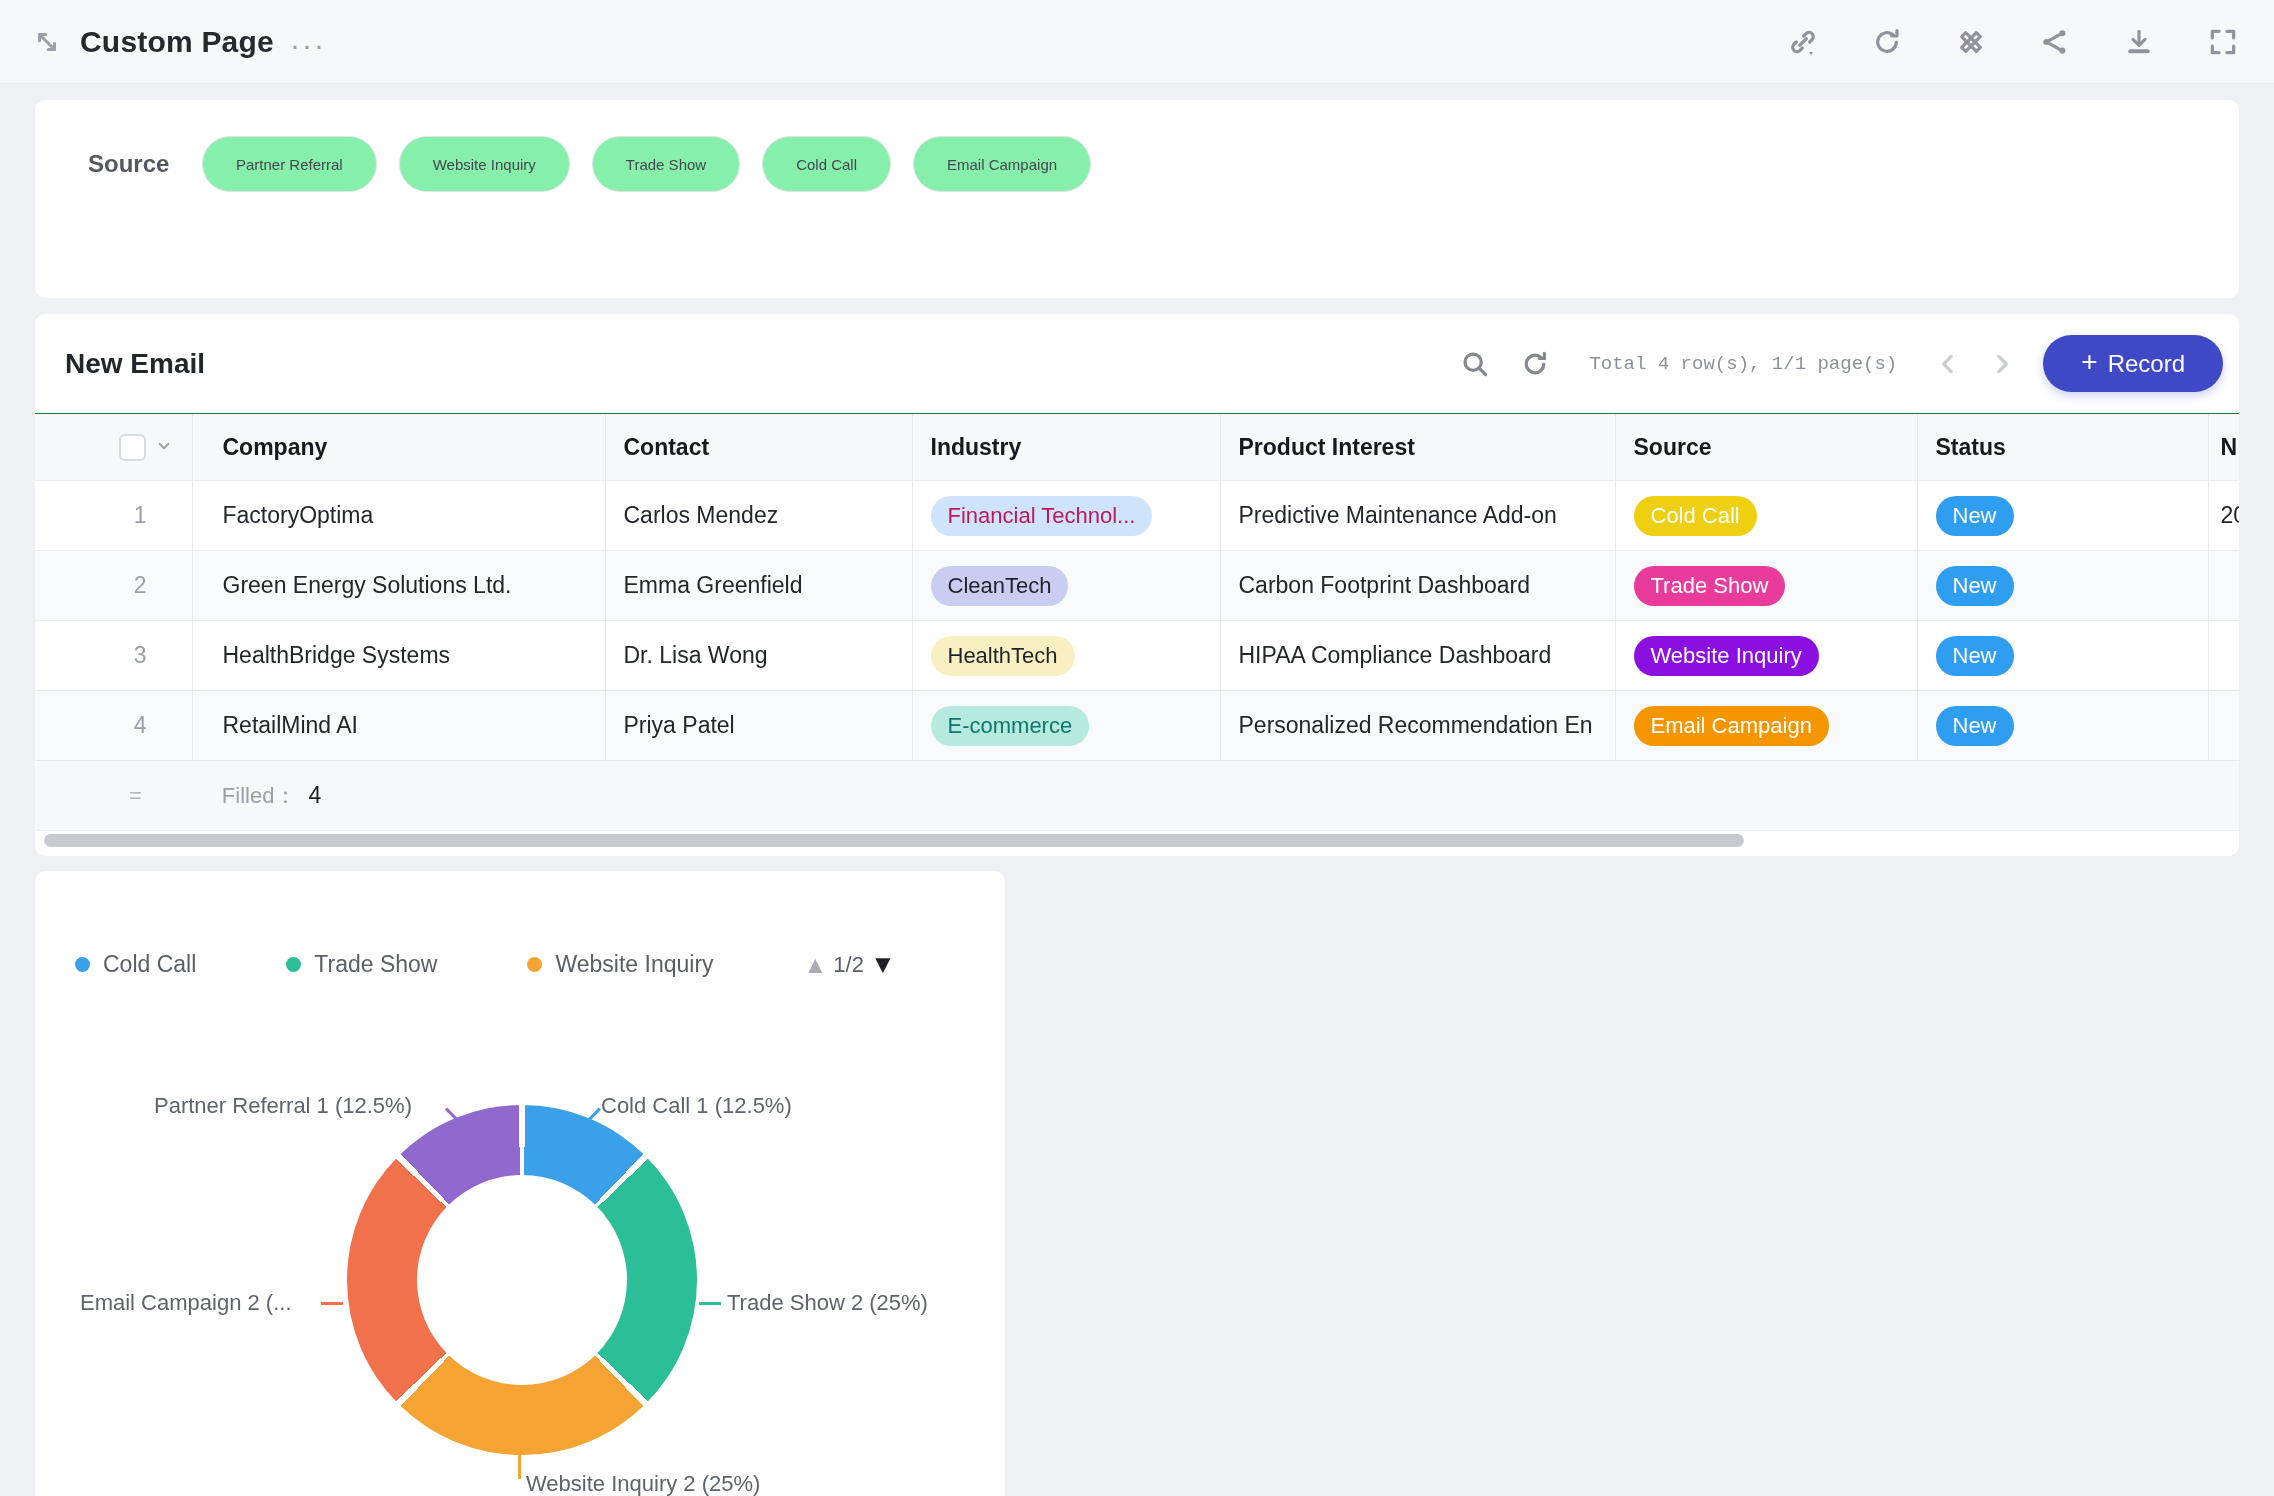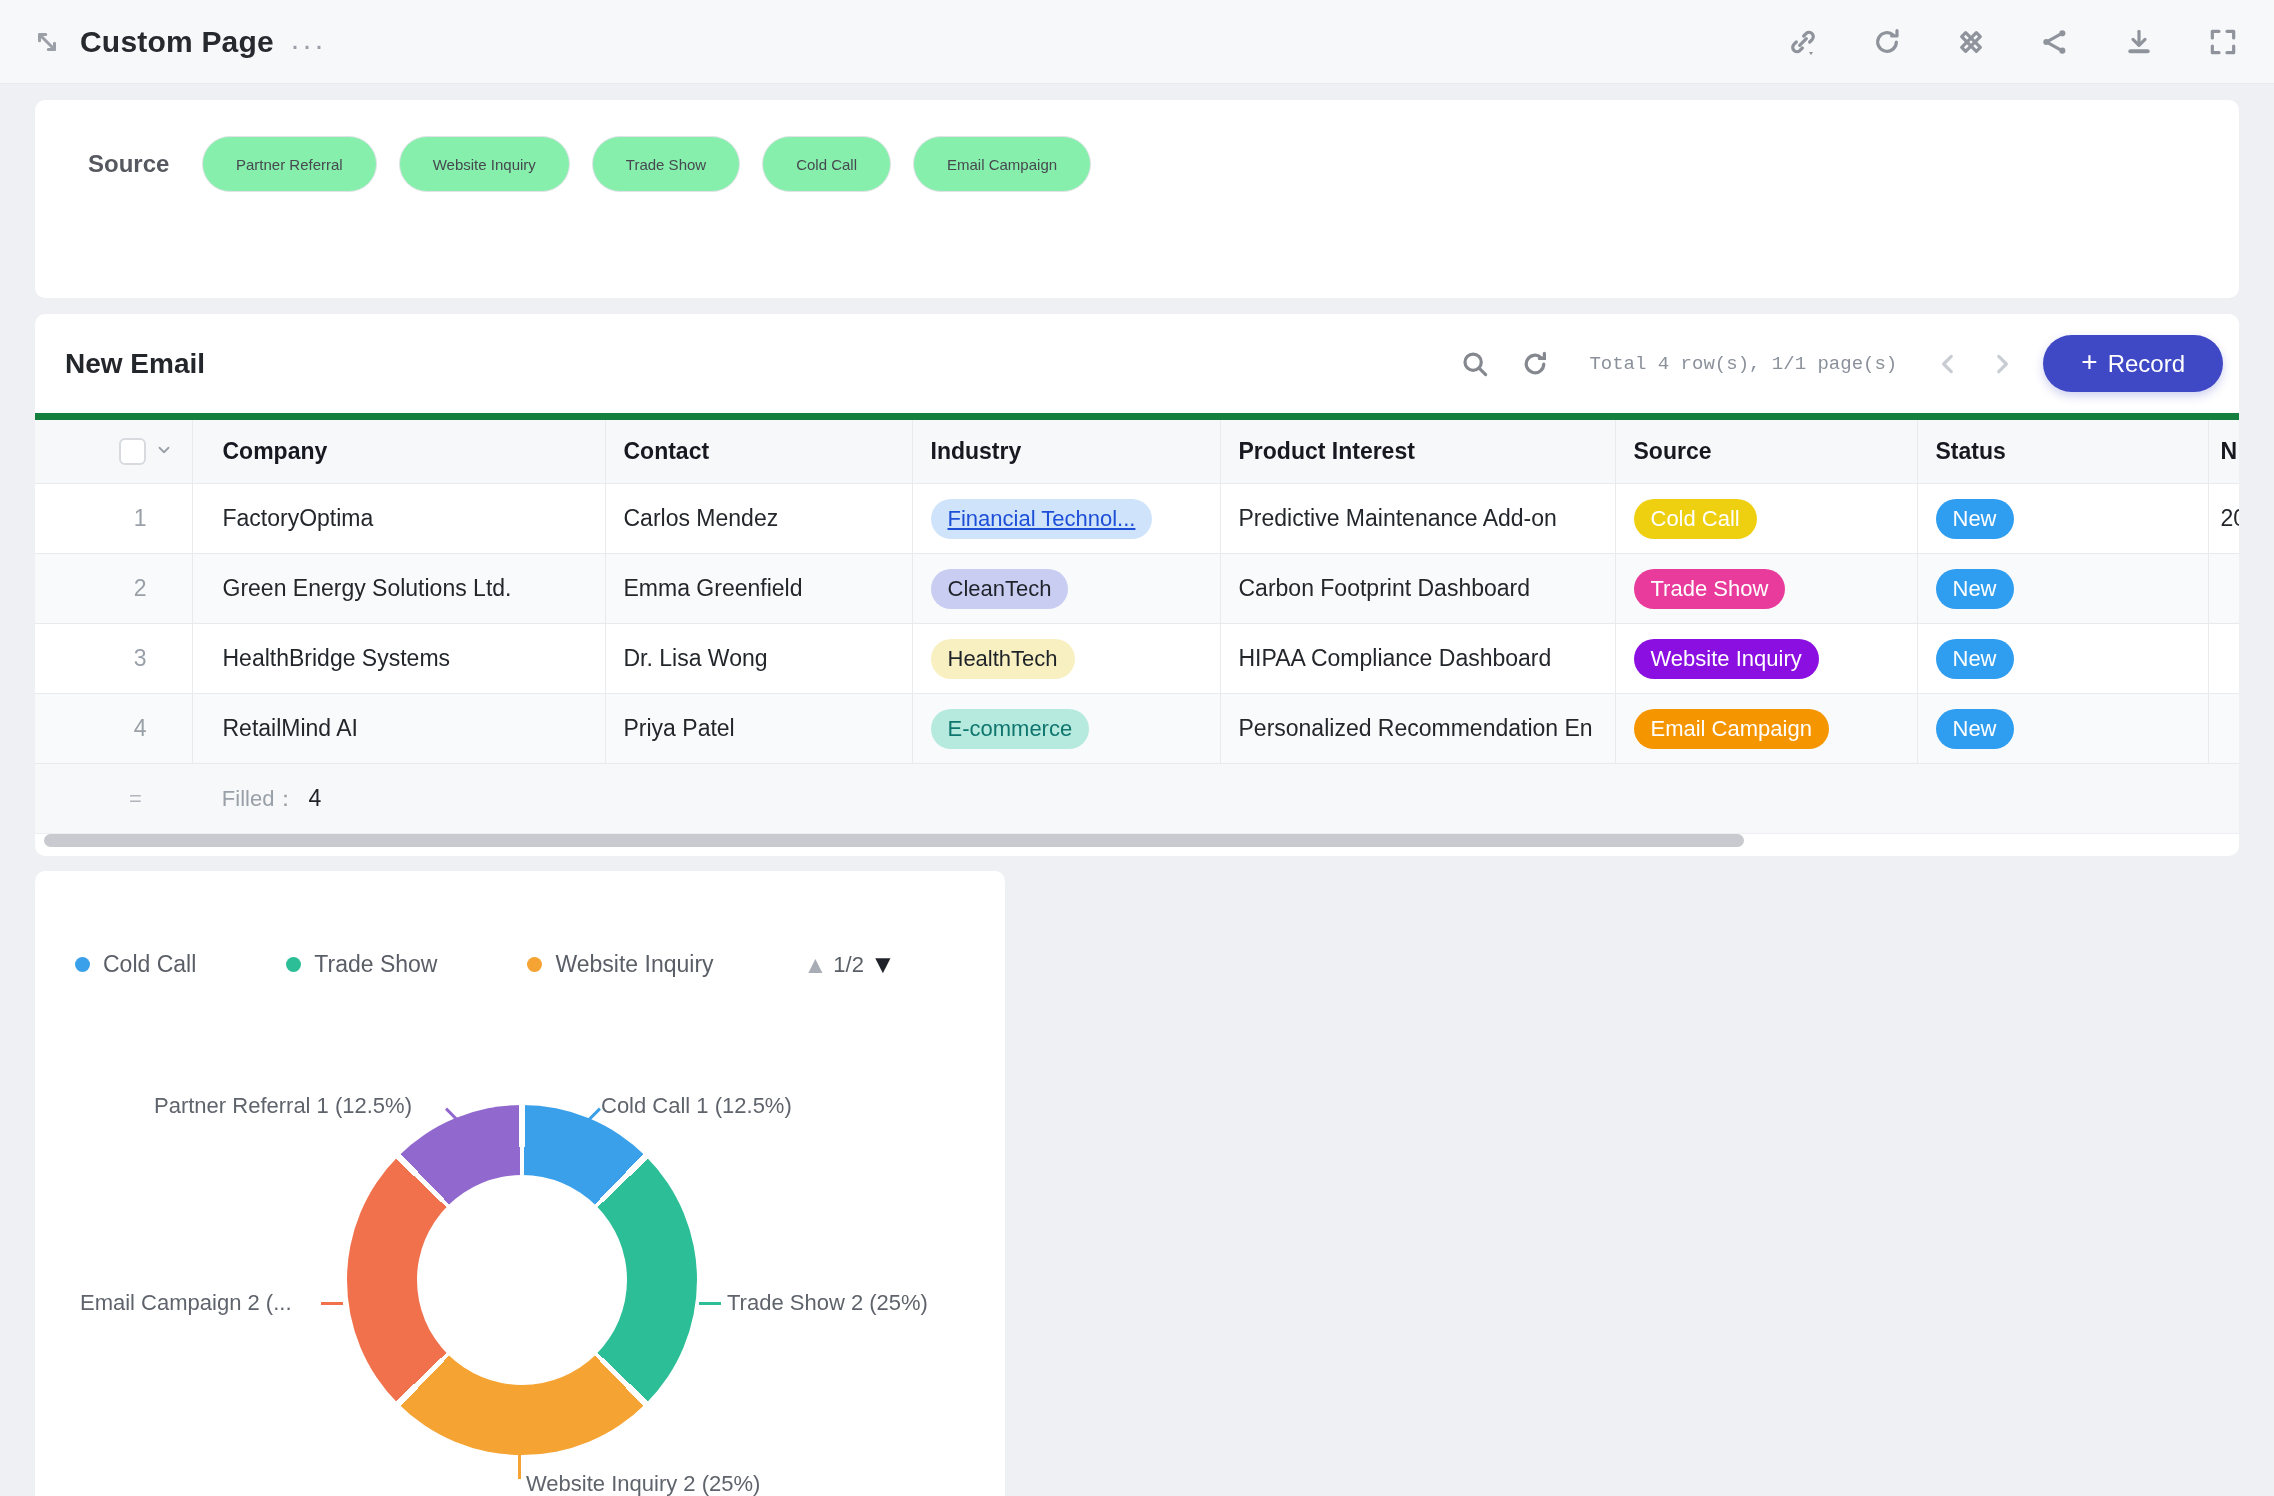--- a/index.html
+++ b/index.html
@@ -54,41 +54,41 @@
     font-size:24px; display:flex; align-items:center; gap:10px; border:none; cursor:pointer;
     box-shadow:0 4px 10px rgba(64,73,197,.25);
   }
   .record-plus { font-size:28px; font-weight:400; line-height:1; padding-bottom:3px; }
 
   table.grid { border-collapse:collapse; table-layout:fixed; width:2313px; }
   .grid th, .grid td {
     height:70px; border-bottom:1px solid #e8eaec; font-size:23px;
     text-align:left; padding:0 18px; overflow:hidden; white-space:nowrap; vertical-align:middle;
   }
-  .grid th { height:67px; background:#f7f8fa; font-weight:700; color:#16191f; border-top:7px solid #15803d;}
+  .grid th { height:67px; background:#f7f8fa; font-weight:700; color:#16191f; border-top:1px solid #15803d;}
   .grid th + th, .grid td + td { border-left:1px solid #e8eaec; }
   .grid tr.alt td { background:#f9fafb; }
   .col-num  { width:157px; }
   .col-comp { width:413px; }
   .col-cont { width:307px; }
   .col-ind  { width:308px; }
   .col-prod { width:395px; }
   .col-src  { width:302px; }
   .col-stat { width:291px; }
   .col-last { width:140px; }
   td.cell-num { color:#9aa0a8; text-align:right; padding-right:45px; border-left:none; }
   th.cell-sel { padding-left:84px; }
   td.cell-comp, th.cell-comp { padding-left:30px; }
   td.cell-last, th.cell-last { padding-left:12px; }
   .sel-wrap { display:flex; align-items:center; gap:9px; }
   .checkbox { width:27px; height:27px; border:2px solid #d7dade; border-radius:6px; background:#fff; flex:0 0 auto; cursor:pointer; }
   .hdr-chevron svg { stroke:#9aa0a8; fill:none; stroke-width:2.4; stroke-linecap:round; stroke-linejoin:round; cursor:pointer; }
 
   .tag { display:inline-flex; align-items:center; height:40px; padding:0 17px; border-radius:20px; font-size:22px; line-height:1; }
-  .t-lightblue { background:#cfe4fb; color:#1d4ed8;text-decoration:underline; }
+  .t-lightblue { background:#cfe4fb; color:#be185d; }
   .t-lavender  { background:#c9cdf2; color:#1f2329; }
   .t-lightyellow { background:#f8f0c0; color:#1f2329; }
   .t-teal      { background:#b7eadf; color:#0f766e; }
   .s-yellow { background:#efd011; color:#fff; }
   .s-pink   { background:#e93b9b; color:#fff; }
   .s-violet { background:#8a0fe0; color:#fff; }
   .s-orange { background:#f59600; color:#fff; }
   .s-blue   { background:#2f9df0; color:#fff; }
 
   .grid-footer {

